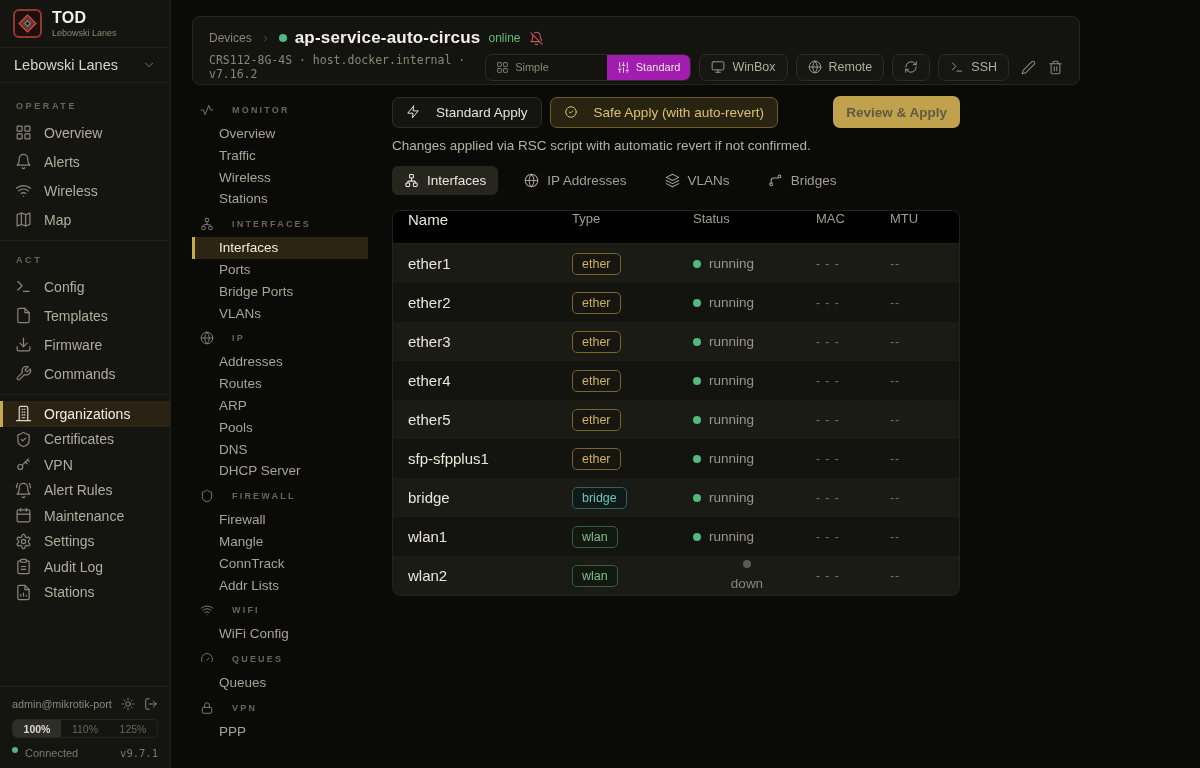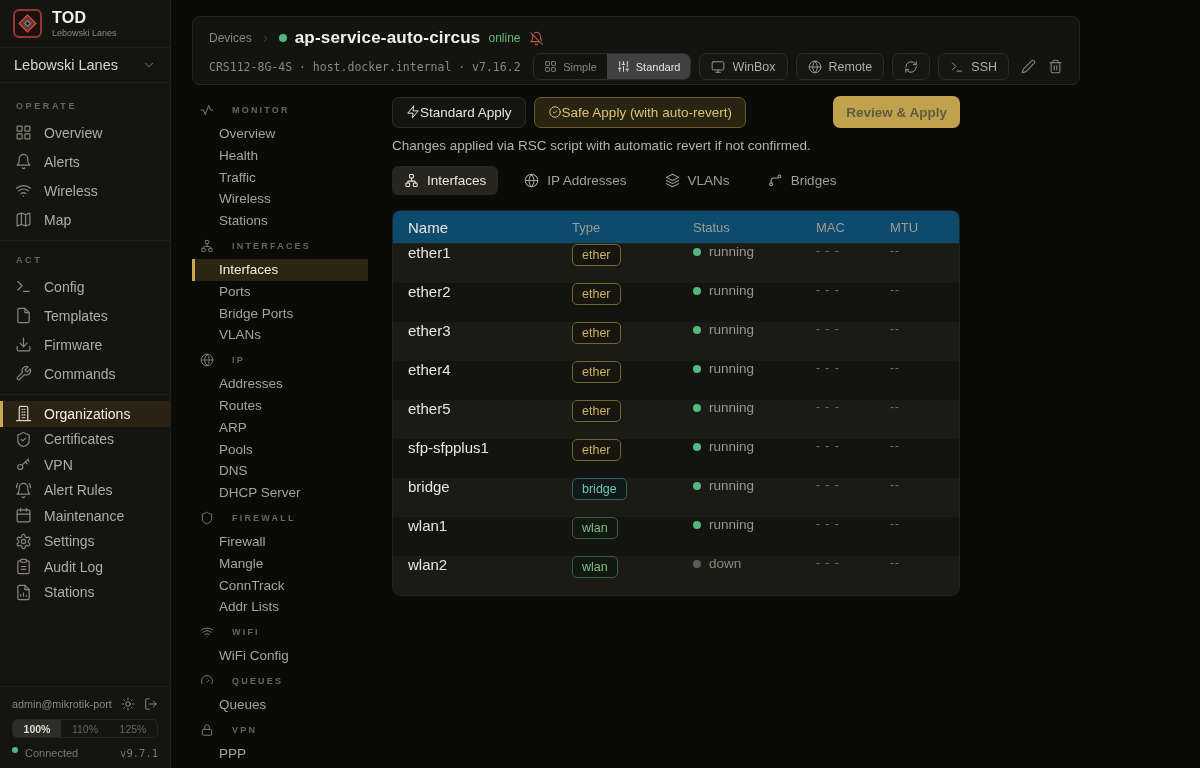--- a/index.html
+++ b/index.html
@@ -61,69 +61,69 @@
   .bc-dot { width:8px; height:8px; border-radius:50%; background:#53b87e; }
   .dev-name { font-size:17px; font-weight:700; color:#f2efe8; letter-spacing:0.2px; }
   .online-txt { font-size:12px; color:#66b978; }
   .bell-muted { width:15px; height:15px; color:#c05b52; cursor:pointer; }
   .meta-row { display:flex; align-items:center; margin-top:3px; }
   .meta { font-family:"DejaVu Sans Mono", monospace; font-size:11.5px; color:#8b8679; }
   .hdr-actions { margin-left:auto; display:flex; align-items:center; gap:8px; }
   .seg { display:flex; border:1px solid #2c2c26; border-radius:7px; overflow:hidden; height:27px; background:#131310; }
   .seg-btn { display:flex; align-items:center; gap:6px; padding:0 10px; font-size:11px; color:#8b8679; cursor:pointer; background:transparent; border:none; font-family:inherit; }
   .seg-btn .ic { width:13px; height:13px; }
-  .seg-btn.active { background:#404040; color:#e9e5d9; }
+  .seg-btn.active { background:#a21caf; color:#e9e5d9;margin-left:48px; }
   .hbtn { display:flex; align-items:center; gap:7px; height:27px; padding:0 11px; border:1px solid #2c2c26; border-radius:7px; font-size:12.5px; color:#b1ac9f; background:#161613; cursor:pointer; font-family:inherit; }
   .hbtn .ic { width:14px; height:14px; color:#9b9689; }
   .plain-ic { width:15px; height:15px; color:#8b8679; cursor:pointer; margin-left:4px; }
 
   .body-row { display:flex; margin-top:11px; }
 
   
   .tree-nav { width:176px; margin-right:24px; }
   .tree-section { display:flex; align-items:center; gap:9px; height:16px; margin:6px 0 5px; padding-left:8px; }
   .tree-section .ic { width:14px; height:14px; color:#7d786c; }
   .tree-section .lbl { font-size:9px; letter-spacing:2.2px; color:#6a655b; font-weight:700;padding-left:9px; }
   .tree-item { height:21.8px; line-height:21.8px; padding-left:27px; font-size:13.5px; color:#a8a398; cursor:pointer; white-space:nowrap; }
   .tree-item.active { background:#2c2513; box-shadow:inset 3px 0 0 #c9a850; color:#f1ede3; }
 
   
   .main-col { width:568px; }
   .apply-row { display:flex; align-items:center; gap:8px; }
-  .btn { display:flex; align-items:center; gap:0; height:31px; padding:0 13px; border-radius:7px; font-size:13.5px; cursor:pointer; border:1px solid transparent; font-family:inherit; }
+  .btn { display:flex; align-items:center; gap:16px; height:31px; padding:0 13px; border-radius:7px; font-size:13.5px; cursor:pointer; border:1px solid transparent; font-family:inherit; }
   .btn .ic { width:14px; height:14px; }
   .btn-standard { background:#141411; border-color:#2e2e27; color:#e7e3d8; }
   .btn-safe { background:#292312; border-color:#6b5c2a; color:#d9c271; }
   .btn-review { margin-left:auto; height:32px; background:#c0a24c; color:#5f5a43; border:none; font-weight:700;justify-content:flex-end; }
   .helper { margin-top:10px; font-size:13.5px; color:#b6b1a5; }
 
   .tabs { margin-top:13px; display:flex; gap:14px; }
   .tab { display:flex; align-items:center; gap:8px; height:29px; padding:0 12px; border-radius:6px; font-size:13.5px; color:#a59f94; cursor:pointer; background:transparent; border:none; font-family:inherit; }
   .tab .ic { width:15px; height:15px; }
   .tab.active { background:#26261f; color:#ece8dd; }
 
   .table-card { margin-top:15px; border:1px solid #23231d; border-radius:8px; background:#131310; overflow:hidden; }
-  .thead { display:flex; align-items:center; height:33px; background:#0c4a6e; border-bottom:1px solid #23231d; font-size:13px; color:#a19c90; }
-  .trow { display:flex; align-items:flex-start; height:39px; cursor:pointer; }
+  .thead { display:flex; align-items:flex-start; height:33px; background:#000000; border-bottom:1px solid #23231d; font-size:13px; color:#a19c90; }
+  .trow { display:flex; align-items:center; height:39px; cursor:pointer; }
   .tbody .trow:nth-child(odd) { background:#1b1b15; }
   .cell { padding-left:15px; }
   .c-name { width:164px; font-size:15px; color:#eae6dc; }
   .c-type { width:121px; }
   .c-status { width:123px; }
   .c-mac { width:74px; }
   .c-mtu { flex:1; }
   .trow .c-mac, .trow .c-mtu { font-size:12px; color:#797468; letter-spacing:1px; }
   .badge { display:inline-block; padding:3px 9px; border:1px solid; border-radius:5px; font-size:12.5px; background:#16150f; }
   .badge.ether { color:#ccb25c; border-color:#77652c; }
   .badge.bridge { color:#6cc4ba; border-color:#35605b; background:#0f1917; }
   .badge.wlan { color:#82bd89; border-color:#3a5c3f; background:#101810; }
   .status-cell { display:flex; align-items:center; gap:8px; font-size:13.5px; color:#9a958a; }
   .status-cell .dot { width:8px; height:8px; border-radius:50%; background:#5c5c54; }
   .status-cell.running .dot { background:#53b87e; }
-  .status-cell.down { color:#8a857a; }
+  .status-cell.down { color:#8a857a;flex-direction:column; }
 </style>
 </head>
 <body>
 
 <aside class="sidebar">
   <div class="logo-row">
     <div class="logo-mark">
       <div class="logo-dia">
           <div class="logo-dia-inner"></div>
         </div>
@@ -468,21 +468,20 @@
         <span class="ic">
             <svg viewBox="0 0 24 24" fill="none" stroke="currentColor" stroke-width="1.7" stroke-linecap="round" stroke-linejoin="round">
               <path d="M2 12h4l3 8 6-16 3 8h4"></path>
             </svg>
           </span>
         <span class="lbl">MONITOR</span>
       </div>
       <div>
 
       <div class="tree-item">Overview</div>
-          <div class="tree-item">Health</div>
           <div class="tree-item">Traffic</div>
           <div class="tree-item">Wireless</div>
           <div class="tree-item">Stations</div>
         </div>
       <div class="tree-section">
         <span class="ic">
             <svg viewBox="0 0 24 24" fill="none" stroke="currentColor" stroke-width="1.7" stroke-linecap="round" stroke-linejoin="round">
               <rect x="9" y="2.5" width="6" height="5.5" rx="1"></rect>
               <rect x="3" y="16" width="6" height="5.5" rx="1"></rect>
               <rect x="15" y="16" width="6" height="5.5" rx="1"></rect>

